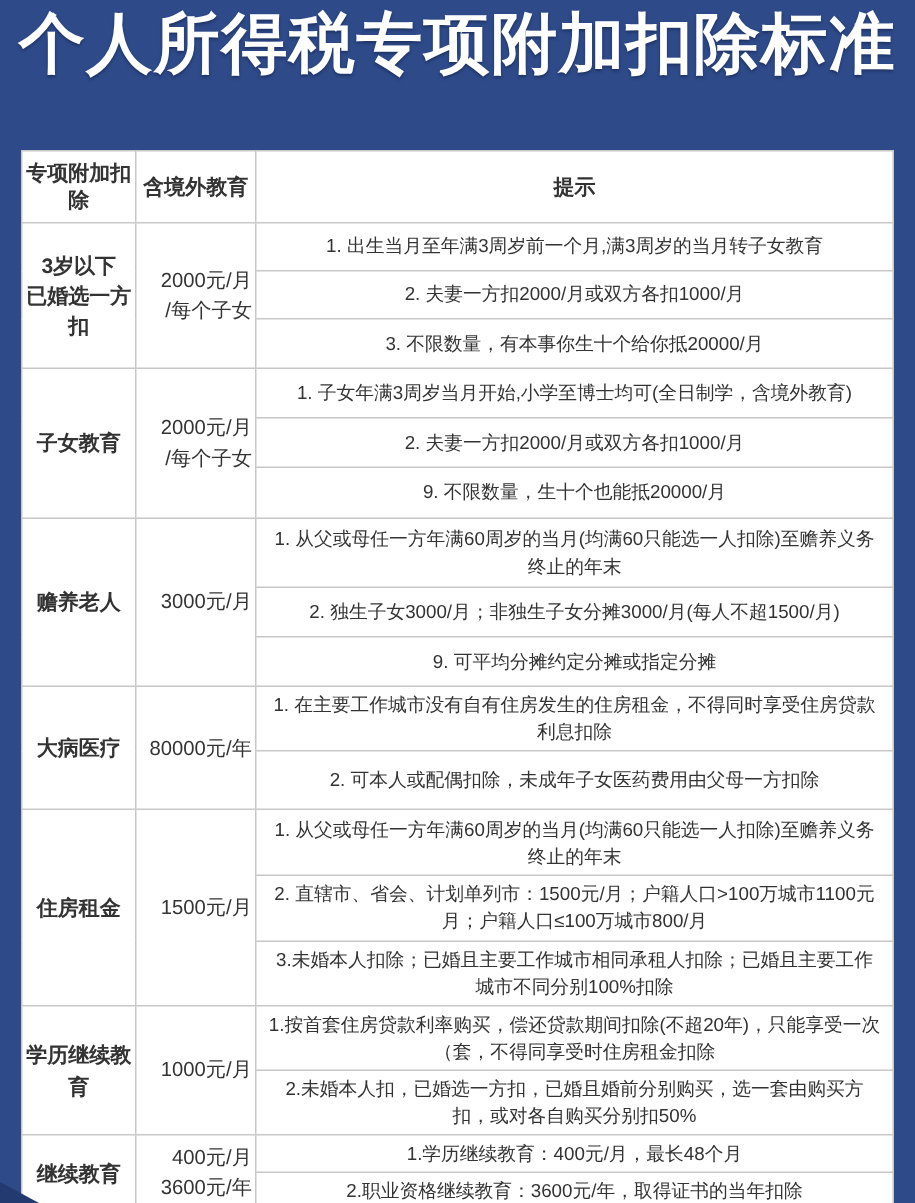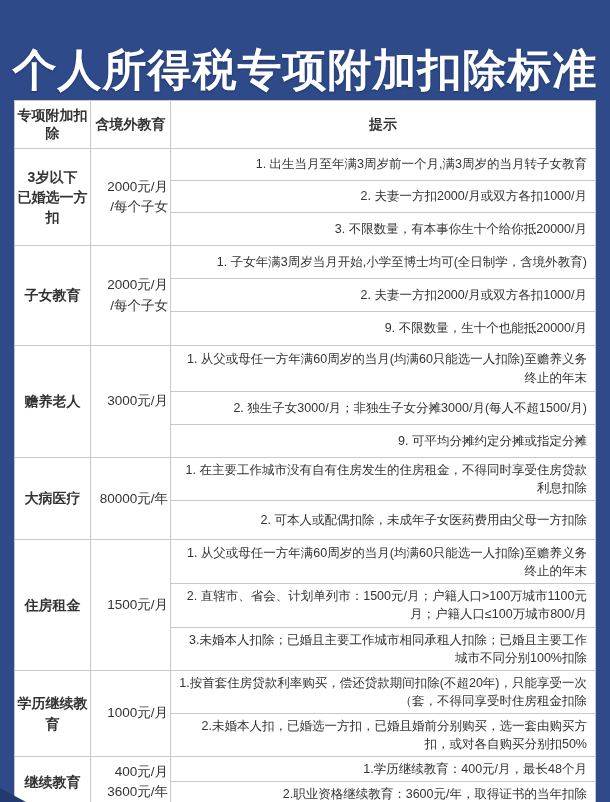--- a/index.html
+++ b/index.html
@@ -4,21 +4,21 @@
 <style>
   html,body{margin:0;padding:0;}
   body{
     width:610px;height:802px;
     background:#2e4a89;
     font-family:"Liberation Sans","DejaVu Sans",sans-serif;
     position:relative;overflow:hidden;
   }
   .title-bar{
     position:absolute;top:0;left:0;width:610px;height:100px;
-    display:flex;align-items:flex-end;justify-content:center;
+    display:flex;align-items:flex-start;justify-content:center;
   }
   .title-bar h1{
     margin:0;color:#ffffff;font-size:44px;font-weight:800;
     letter-spacing:1px;white-space:nowrap;
     text-shadow:0 1px 2px rgba(20,35,75,.6);
   }
   table.deduction{
     position:absolute;top:100px;left:14px;
     width:582px;height:688px;
     border-collapse:collapse;table-layout:fixed;
@@ -40,21 +40,21 @@
     font-size:14px;font-weight:bold;color:#1a1a1a;
     text-align:center;white-space:pre-line;line-height:1.45;
     padding:0 2px;
   }
   td.std{
     font-size:13.5px;text-align:right;white-space:pre-line;
     line-height:1.5;color:#2b2b2b;padding:0 2px;
   }
   td.tip{
     font-size:12.5px;line-height:1.45;color:#3a3a3a;
-    padding:3px 8px;text-align:right;
+    padding:3px 8px;text-align:center;
   }
   .h24{height:24px}.h32{height:32px}.h33{height:33px}.h34{height:34px}
   .h37{height:37px}.h38{height:38px}.h39{height:39px}.h40{height:40px}
   .h42{height:42px}.h43{height:43px}.h44{height:44px}.h46{height:46px}
   .corner-fold{
     position:absolute;left:0;bottom:0;width:0;height:0;
     border-bottom:14px solid #223a70;
     border-right:26px solid transparent;
   }
 </style>

